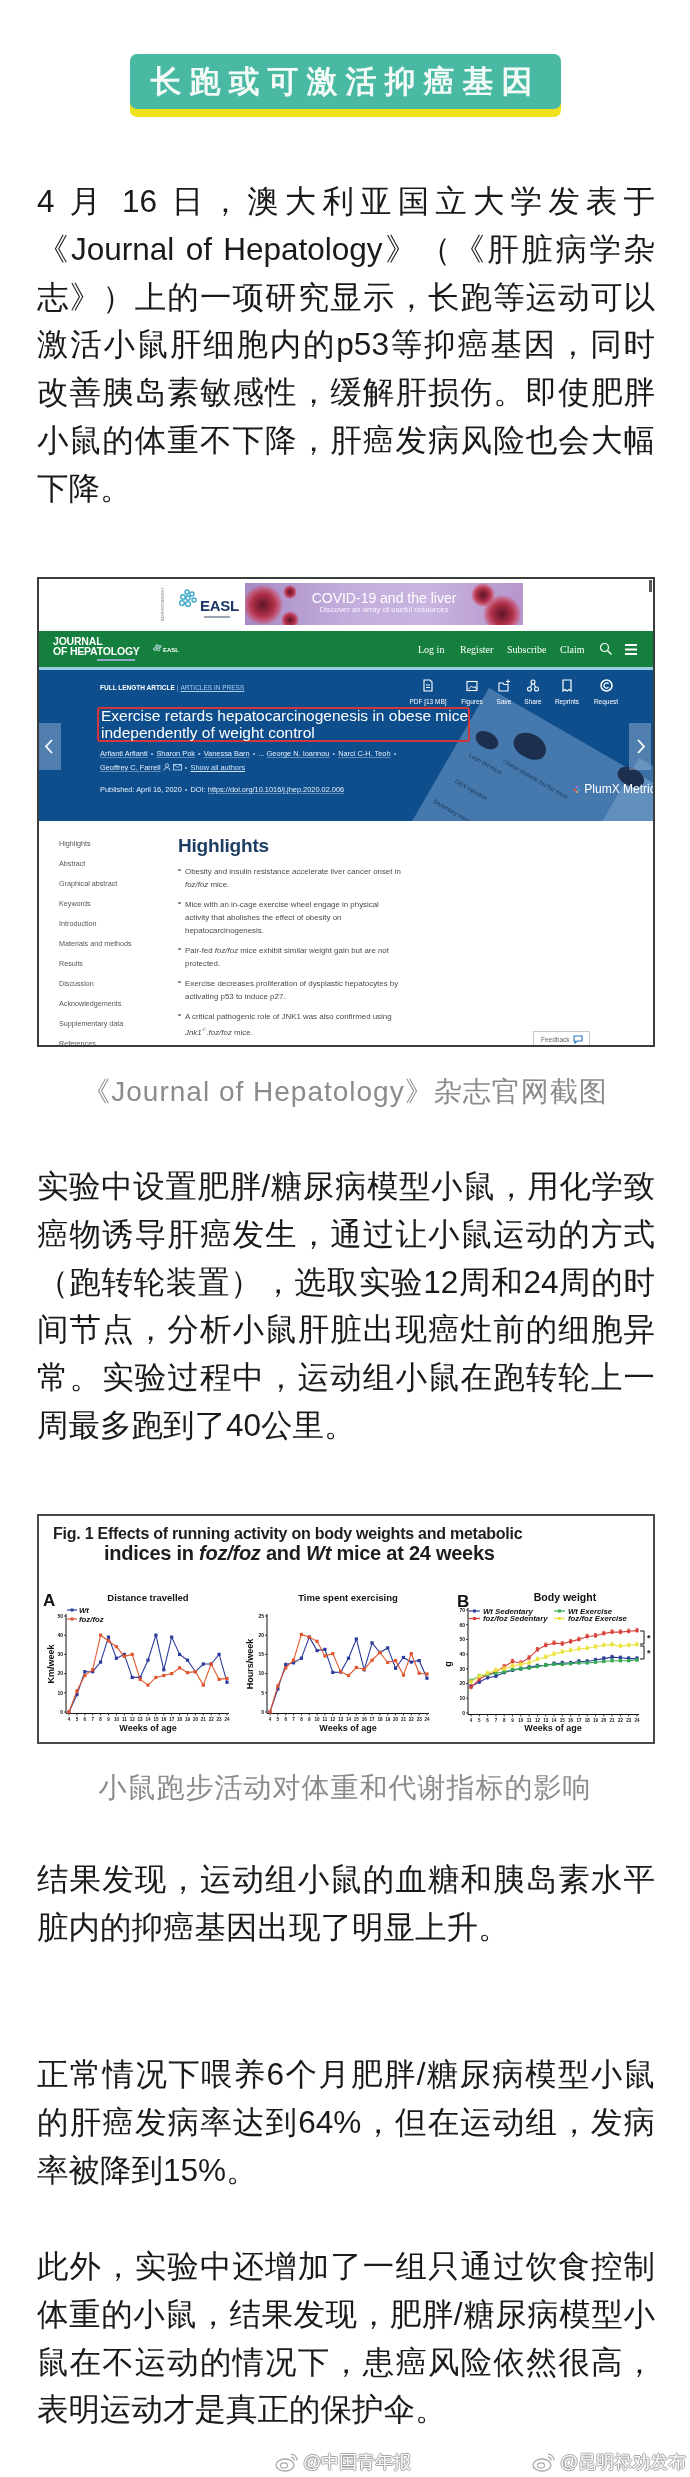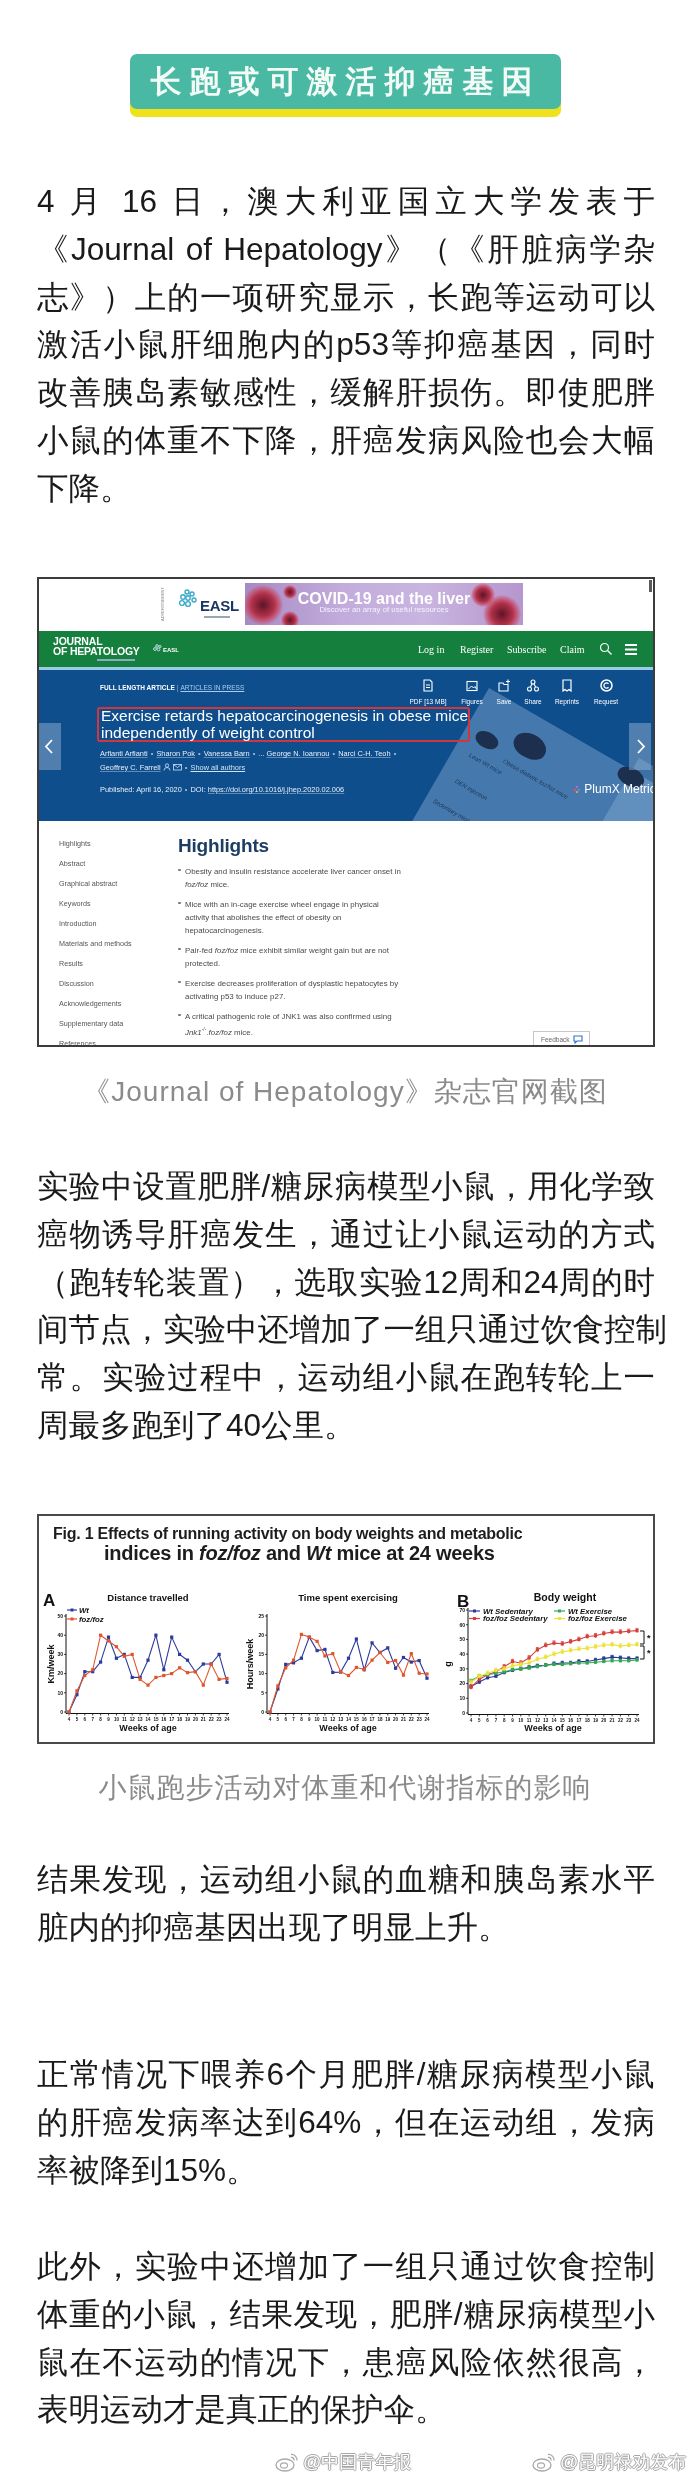--- a/index.html
+++ b/index.html
@@ -22,21 +22,21 @@
 
 .jshot{position:absolute;left:37px;top:577px;width:618px;height:470px;border:2px solid #3c3c3c;background:#fff;overflow:hidden;font-family:"Liberation Sans",sans-serif}
 .ad{position:absolute;left:0;top:0;width:614px;height:52px;background:#fff}
 .ad-label{position:absolute;left:121px;top:4px;width:6px;height:42px;font-size:4px;color:#8a8a8a;writing-mode:vertical-rl;transform:rotate(180deg);white-space:nowrap;overflow:hidden;text-align:center}
 .easl-logo{position:absolute;left:134px;top:4px;width:70px;height:42px;background:#fff}
 .easl-dots{position:absolute;left:5px;top:6px}
 .easl-text{position:absolute;left:27px;top:14px;font-size:15px;font-weight:bold;color:#1b3664;letter-spacing:-0.3px}
 .easl-tag{position:absolute;left:31px;top:33px;width:26px;height:1.5px;background:#9aa6b4}
 .covid{position:absolute;left:206px;top:4px;width:278px;height:42px;background:linear-gradient(90deg,#a68ac4 0%,#c2acdc 35%,#c9b5e0 65%,#b596cd 100%);overflow:hidden}
 .virus{position:absolute;border-radius:50%;background:radial-gradient(circle,#5e1428 0%,#b03048 40%,rgba(205,70,95,.65) 58%,rgba(205,70,95,0) 72%)}
-.cb-title{position:absolute;left:0;top:7px;width:100%;text-align:center;color:#fff;font-weight:bold;font-size:16px;white-space:nowrap}
+.cb-title{position:absolute;left:0;top:7px;width:100%;text-align:center;color:#fff;font-weight:normal;font-size:14px;white-space:nowrap}
 .cb-sub{position:absolute;left:0;top:22px;width:100%;text-align:center;color:#f6f1ff;font-size:7.8px;white-space:nowrap}
 .scroll-thumb{position:absolute;left:610px;top:1px;width:3px;height:12px;background:#5a5a5a}
 .jnav{position:absolute;left:0;top:52px;width:614px;height:36px;background:#15803d}
 .brand{position:absolute;left:14px;top:5px;color:#fff;font-weight:bold;font-size:10.5px;line-height:10px;letter-spacing:-0.2px;white-space:nowrap}
 .brand-tag{width:38px;height:1.5px;background:#8fa8c4;margin:3px 0 0 44px}
 .partner{position:absolute;left:114px;top:13px;display:flex;align-items:flex-end;gap:1px}
 .partner-text{font-size:6px;font-weight:bold;color:#fff}
 .navlink{position:absolute;top:12px;font-family:"Liberation Serif",serif;font-size:10px;line-height:14px;color:#fff;white-space:nowrap}
 .nav-ico{position:absolute;top:11px;width:14px;height:14px}
 .jsep{position:absolute;left:0;top:88px;width:614px;height:3px;background:#9ccbe6}
@@ -350,21 +350,21 @@
     </div>
   </div>
 </div>
 
 <div class="caption" style="top:1072px">《Journal of Hepatology》杂志官网截图</div>
 
 <div class="para" style="top:1163px">
   <div class="ln">实验中设置肥胖/糖尿病模型小鼠，用化学致</div>
   <div class="ln">癌物诱导肝癌发生，通过让小鼠运动的方式</div>
   <div class="ln">（跑转轮装置），选取实验12周和24周的时</div>
-  <div class="ln">间节点，实验中还增加了一组只通过饮食控制</div>
+  <div class="ln">间节点，分析小鼠肝脏出现癌灶前的细胞异</div>
   <div class="ln">常。实验过程中，运动组小鼠在跑转轮上一</div>
   <div class="ln last">周最多跑到了40公里。</div>
 </div>
 
 <div class="figbox">
   <div class="fig-t1">Fig. 1 Effects of running activity on body weights and metabolic</div>
   <div class="fig-t2"><span>indices in </span><i>foz/foz</i><span> and </span><i>Wt</i><span> mice at 24 weeks</span></div>
   <svg class="figsvg" width="618" height="230" viewBox="0 0 618 230">
 
     <text class="pl" x="6" y="92">A</text>

